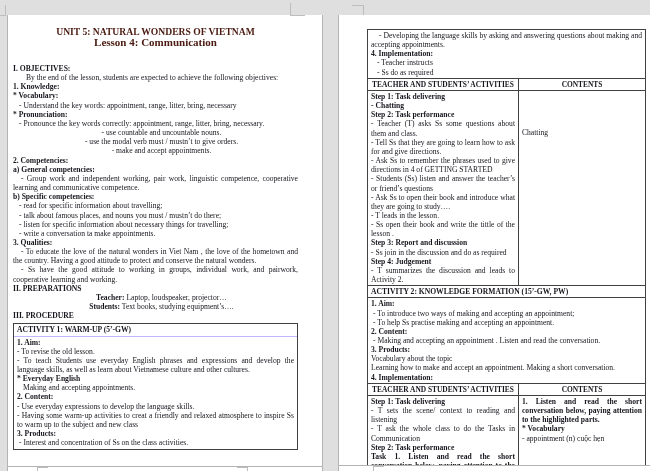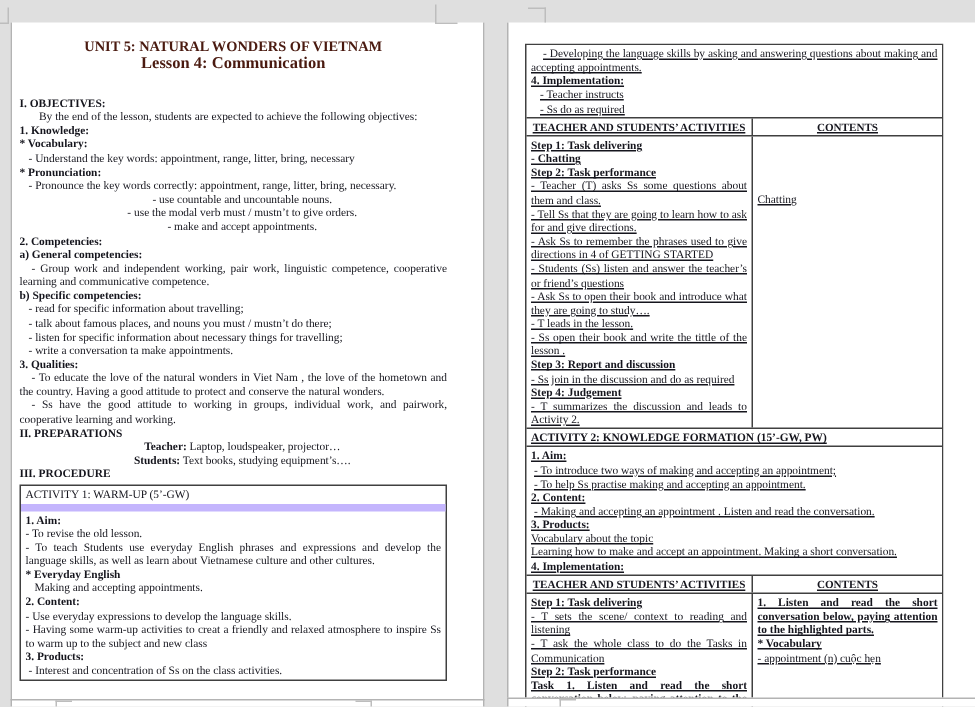--- a/index.html
+++ b/index.html
@@ -8,36 +8,36 @@
     background:#dfdfdf;
     font-family:"Liberation Serif","DejaVu Serif",serif;
     font-size:7.6px;line-height:9.15px;color:#15151d;
   }
   .page{position:absolute;top:0;background:#fff;
     border-left:1px solid #b3b3b3;border-right:1px solid #b3b3b3;border-bottom:1px solid #a8a8a8;
     box-sizing:border-box;overflow:hidden;margin-top:15px;}
   .page-left{left:7px;width:316px;height:461px;}
   .page-right{left:338px;width:312px;height:460px;border-right:none;}
   .lp-content{padding:11px 24px 0 5px;}
-  .rp-content{position:absolute;left:11px;top:14px;width:279px;height:442px;overflow:hidden;text-decoration:underline;}
+  .rp-content{position:absolute;left:28px;top:14px;width:279px;height:442px;overflow:hidden;}
   .cutline{position:absolute;left:27px;top:456px;width:279px;border-top:1px solid #404040;}
   .doc-title{text-align:center;font-weight:bold;font-size:9.6px;line-height:11px;color:#4a1a10;}
   .doc-subtitle{text-align:center;font-weight:bold;font-size:11px;line-height:10px;color:#4a1a10;}
   .titlegap{height:17px;}
   .ln{min-height:9.15px;}
   .b{font-weight:bold;}
   .j{text-align:justify;}
   .fi{text-indent:13px;}
   .fi8{text-indent:8px;}
   .ind{padding-left:6px;}
   .ind2{padding-left:12px;text-align:center;}
   .sp{padding-left:2px;}
   
   .atable{border:1px solid #404040;margin-top:3px;}
-  .at-head{border-bottom:5px solid #c4b5fd;font-weight:normal;padding:1px 3px;}
+  .at-head{border-bottom:1px solid #c4b5fd;font-weight:bold;padding:1px 3px;}
   .at-body{padding:1px 3px 2px 3px;}
   
   .rtable{border:1px solid #404040;box-sizing:border-box;width:279px;}
   .rrow{display:flex;border-top:1px solid #404040;}
   .rrow:first-child{border-top:none;}
   .cell{padding:1px 3px;box-sizing:border-box;}
   .c1{width:151px;border-right:1px solid #404040;}
   .c2{flex:1;}
   .full{width:100%;}
   .hc{font-weight:bold;text-align:center;font-size:7.4px;padding:1px 2px;}

